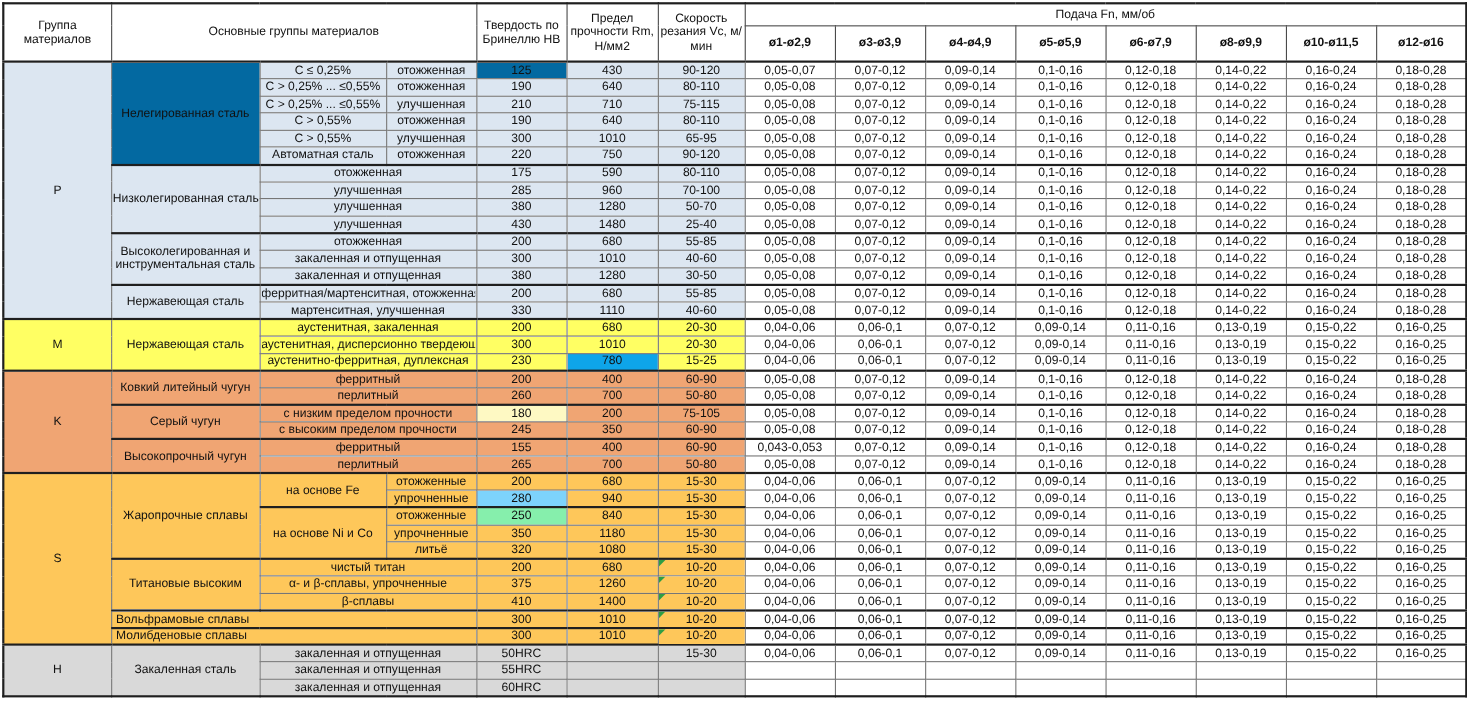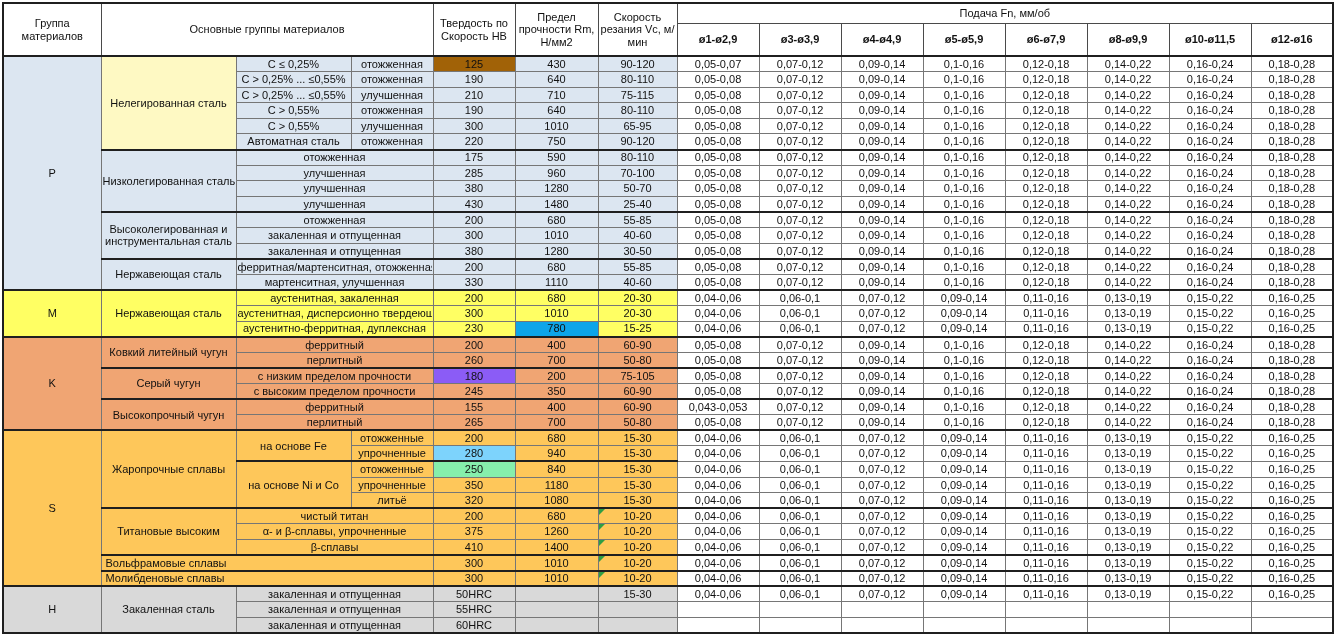--- a/index.html
+++ b/index.html
@@ -54,43 +54,43 @@
       <col style="width:82px">
     <col style="width:82px">
       <col style="width:82px">
       <col style="width:82px">
       <col style="width:82px">
   </colgroup>
   <thead>
     <tr class="feed-title-row">
       <th class="left-head" rowspan="2">Группа материалов</th>
       <th class="left-head" rowspan="2" colspan="3">Основные группы материалов</th>
-      <th class="left-head" rowspan="2">Твердость по Скорость HB</th>
+      <th class="left-head" rowspan="2">Твердость по Бринеллю HB</th>
       <th class="left-head" rowspan="2">Предел прочности Rm, Н/мм2</th>
       <th class="left-head" rowspan="2">Скорость резания Vc, м/мин</th>
       <th colspan="8">Подача Fn, мм/об</th>
     </tr>
     <tr class="dia-row" id="dia-row">
         <th>ø1-ø2,9</th>
         <th>ø3-ø3,9</th>
         <th>ø4-ø4,9</th>
         <th>ø5-ø5,9</th>
         <th>ø6-ø7,9</th>
         <th>ø8-ø9,9</th>
         <th>ø10-ø11,5</th>
         <th>ø12-ø16</th>
       </tr>
   </thead>
   <tbody id="tbody">
       <tr class="sec">
         <td rowspan="15" style="background: rgb(220, 230, 241);">P</td>
-        <td rowspan="6" style="background: #fef9c3;">Нелегированная сталь</td>
+        <td rowspan="6" style="background: #0369a1;">Нелегированная сталь</td>
         <td style="background: rgb(220, 230, 241);">C ≤ 0,25%</td>
         <td style="background: rgb(220, 230, 241);">отожженная</td>
-        <td style="background: #a16207;">125</td>
+        <td style="background: #0369a1;">125</td>
         <td style="background: rgb(220, 230, 241);">430</td>
         <td style="background: rgb(220, 230, 241);">90-120</td>
         <td style="background: rgb(255, 255, 255);">0,05-0,07</td>
         <td style="background: rgb(255, 255, 255);">0,07-0,12</td>
         <td style="background: rgb(255, 255, 255);">0,09-0,14</td>
         <td style="background: rgb(255, 255, 255);">0,1-0,16</td>
         <td style="background: rgb(255, 255, 255);">0,12-0,18</td>
         <td style="background: rgb(255, 255, 255);">0,14-0,22</td>
         <td style="background: rgb(255, 255, 255);">0,16-0,24</td>
         <td style="background: rgb(255, 255, 255);">0,18-0,28</td>
@@ -373,21 +373,21 @@
         <td style="background: rgb(255, 255, 255);">0,09-0,14</td>
         <td style="background: rgb(255, 255, 255);">0,1-0,16</td>
         <td style="background: rgb(255, 255, 255);">0,12-0,18</td>
         <td style="background: rgb(255, 255, 255);">0,14-0,22</td>
         <td style="background: rgb(255, 255, 255);">0,16-0,24</td>
         <td style="background: rgb(255, 255, 255);">0,18-0,28</td>
       </tr>
       <tr class="sec">
         <td rowspan="2" style="background: rgb(240, 165, 115);">Серый чугун</td>
         <td colspan="2" style="background: rgb(240, 165, 115);">с низким пределом прочности</td>
-        <td style="background: #8b5cf6;">180</td>
+        <td style="background: #fef9c3;">180</td>
         <td style="background: rgb(240, 165, 115);">200</td>
         <td style="background: rgb(240, 165, 115);">75-105</td>
         <td style="background: rgb(255, 255, 255);">0,05-0,08</td>
         <td style="background: rgb(255, 255, 255);">0,07-0,12</td>
         <td style="background: rgb(255, 255, 255);">0,09-0,14</td>
         <td style="background: rgb(255, 255, 255);">0,1-0,16</td>
         <td style="background: rgb(255, 255, 255);">0,12-0,18</td>
         <td style="background: rgb(255, 255, 255);">0,14-0,22</td>
         <td style="background: rgb(255, 255, 255);">0,16-0,24</td>
         <td style="background: rgb(255, 255, 255);">0,18-0,28</td>

